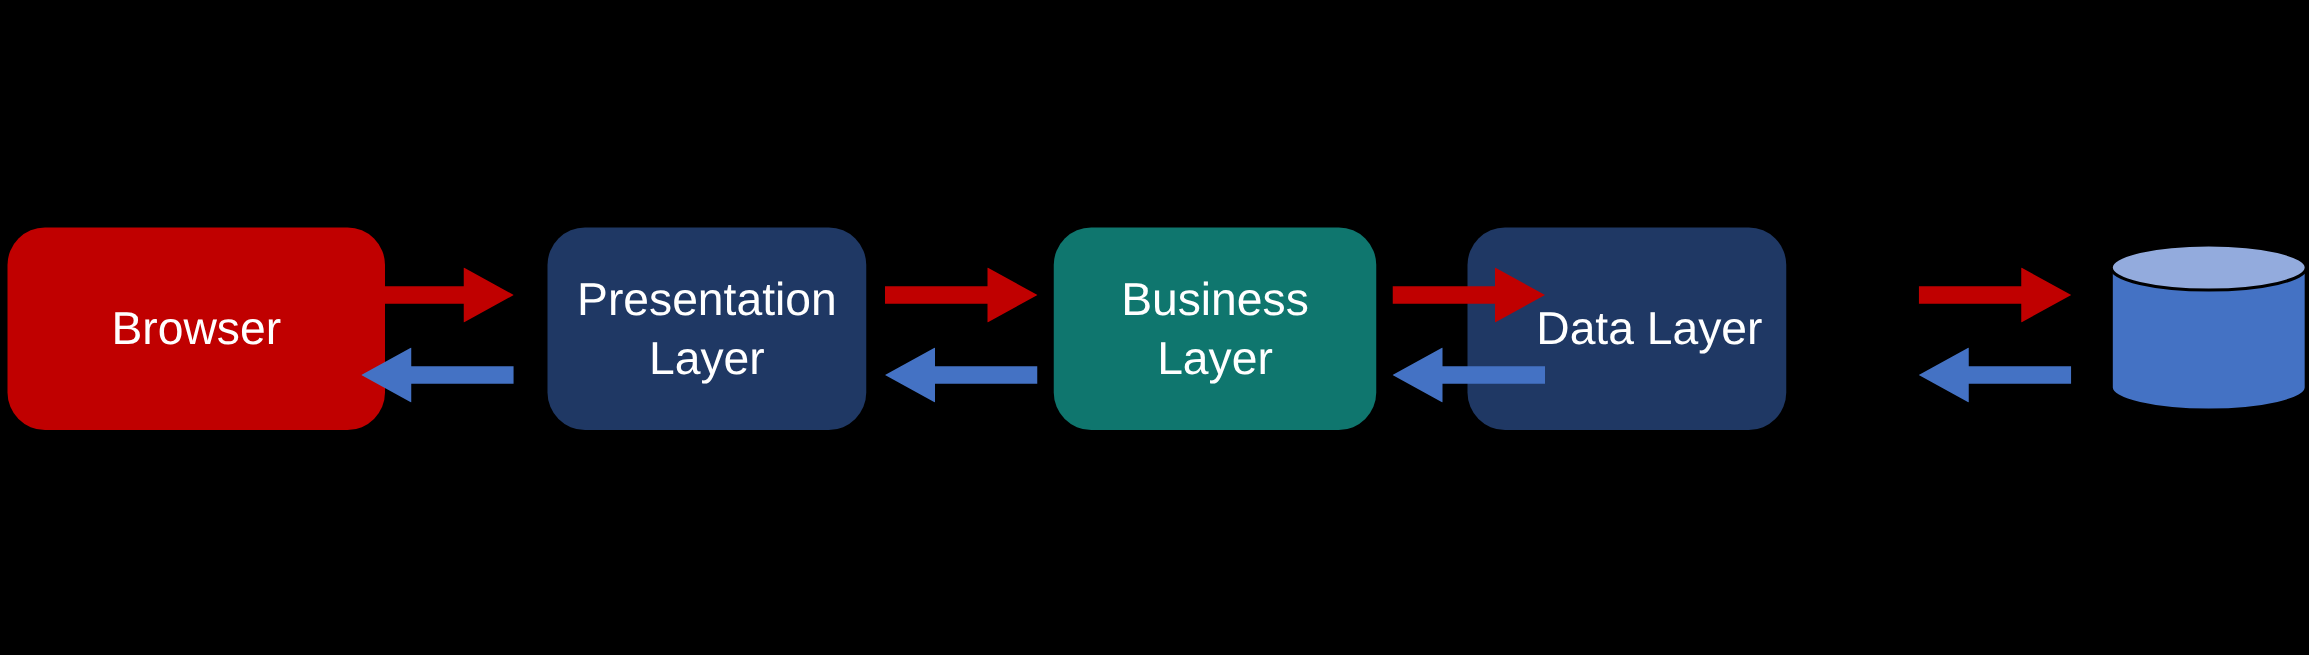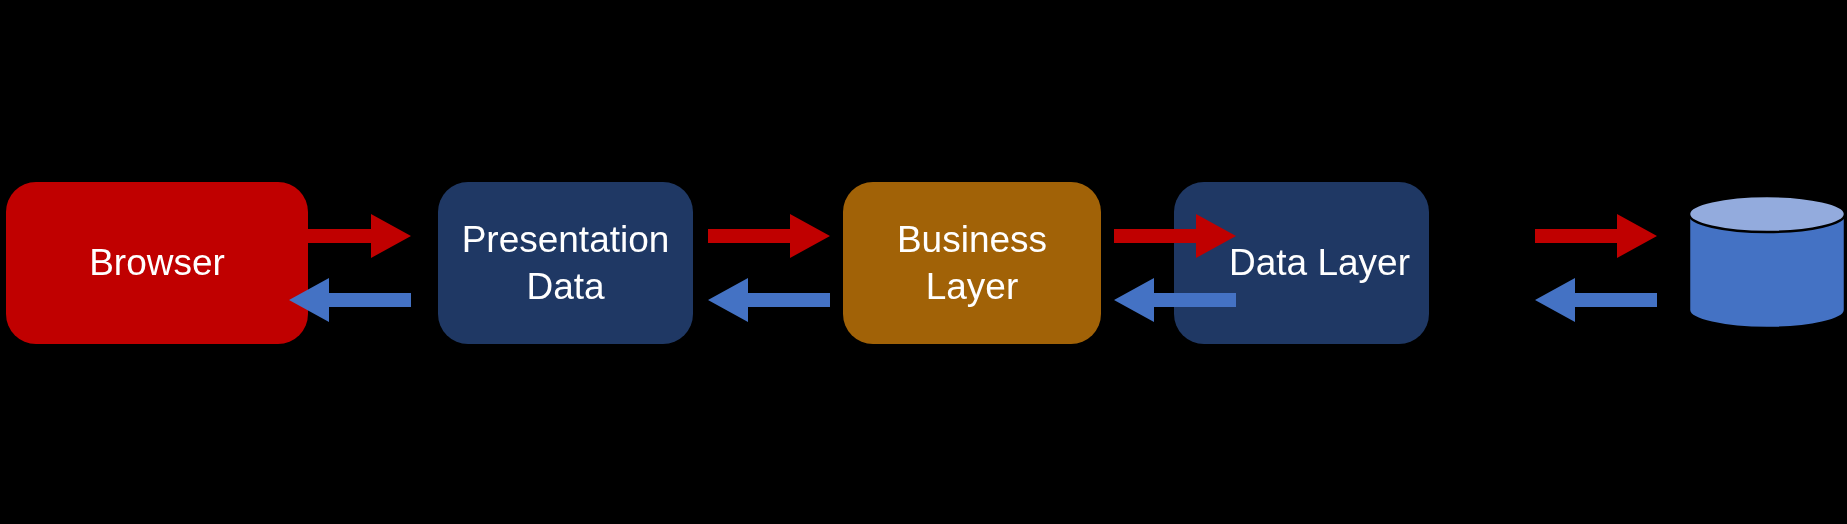--- a/index.html
+++ b/index.html
@@ -29,21 +29,21 @@
   .node .label {
     color: #FFFFFF;
     font-size: 37px;
     line-height: 1.28;
     font-weight: 400;
     max-width: 230px;
     display: block;
   }
   .node-browser      { left: 6px;    width: 302px; background: #C00000; }
   .node-presentation { left: 438px;  width: 255px; background: #1F3864; }
-  .node-business     { left: 843px;  width: 258px; background: #a16207; }
+  .node-business     { left: 843px;  width: 258px; background: #0f766e; }
   .node-data         { left: 1174px; width: 255px; background: #1F3864; padding-left: 36px; }
   .arrow {
     position: absolute;
     width: 122px;
     height: 44px;
   }
   .arrow-request  { top: 214px; }
   .arrow-response { top: 278px; }
   .arrow-1 { left: 289px; }
   .arrow-2 { left: 708px; }
@@ -60,21 +60,21 @@
 </head>
 <body>
 
 <div class="canvas">
 
   <div class="node node-browser">
     <span class="label">Browser</span>
   </div>
 
   <div class="node node-presentation">
-    <span class="label">Presentation Data</span>
+    <span class="label">Presentation Layer</span>
   </div>
 
   <div class="node node-business">
     <span class="label">Business Layer</span>
   </div>
 
   <div class="node node-data">
     <span class="label">Data Layer</span>
   </div>
 

